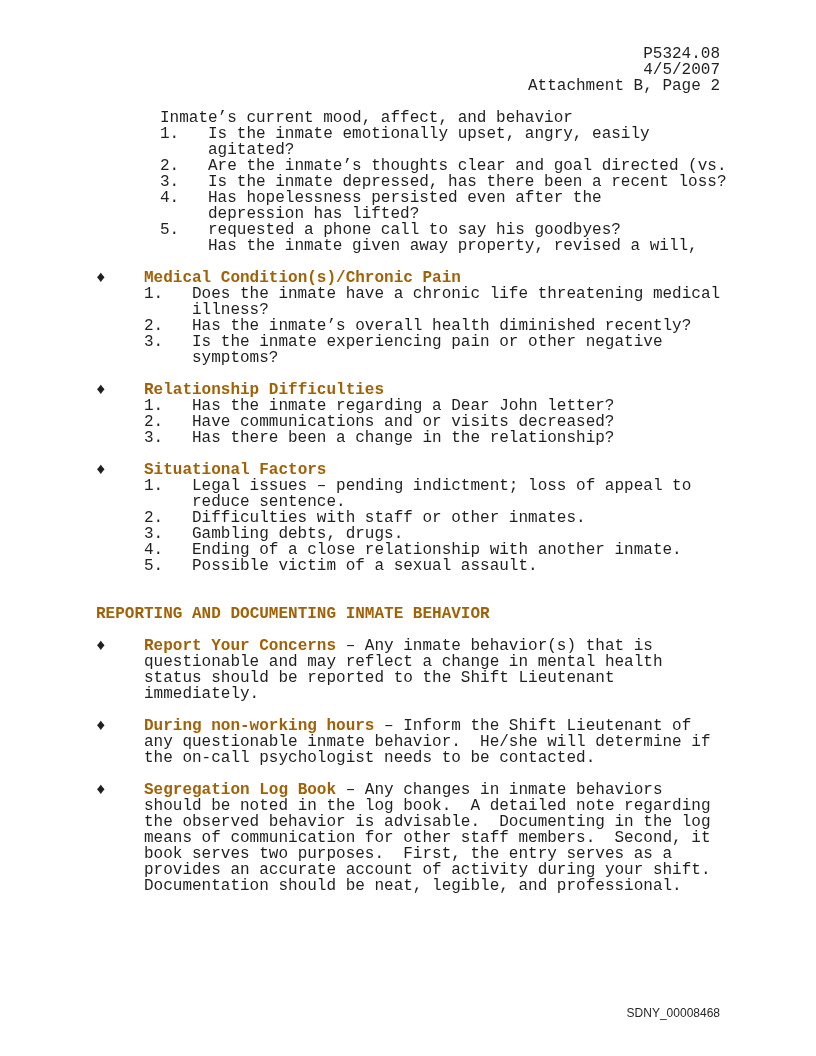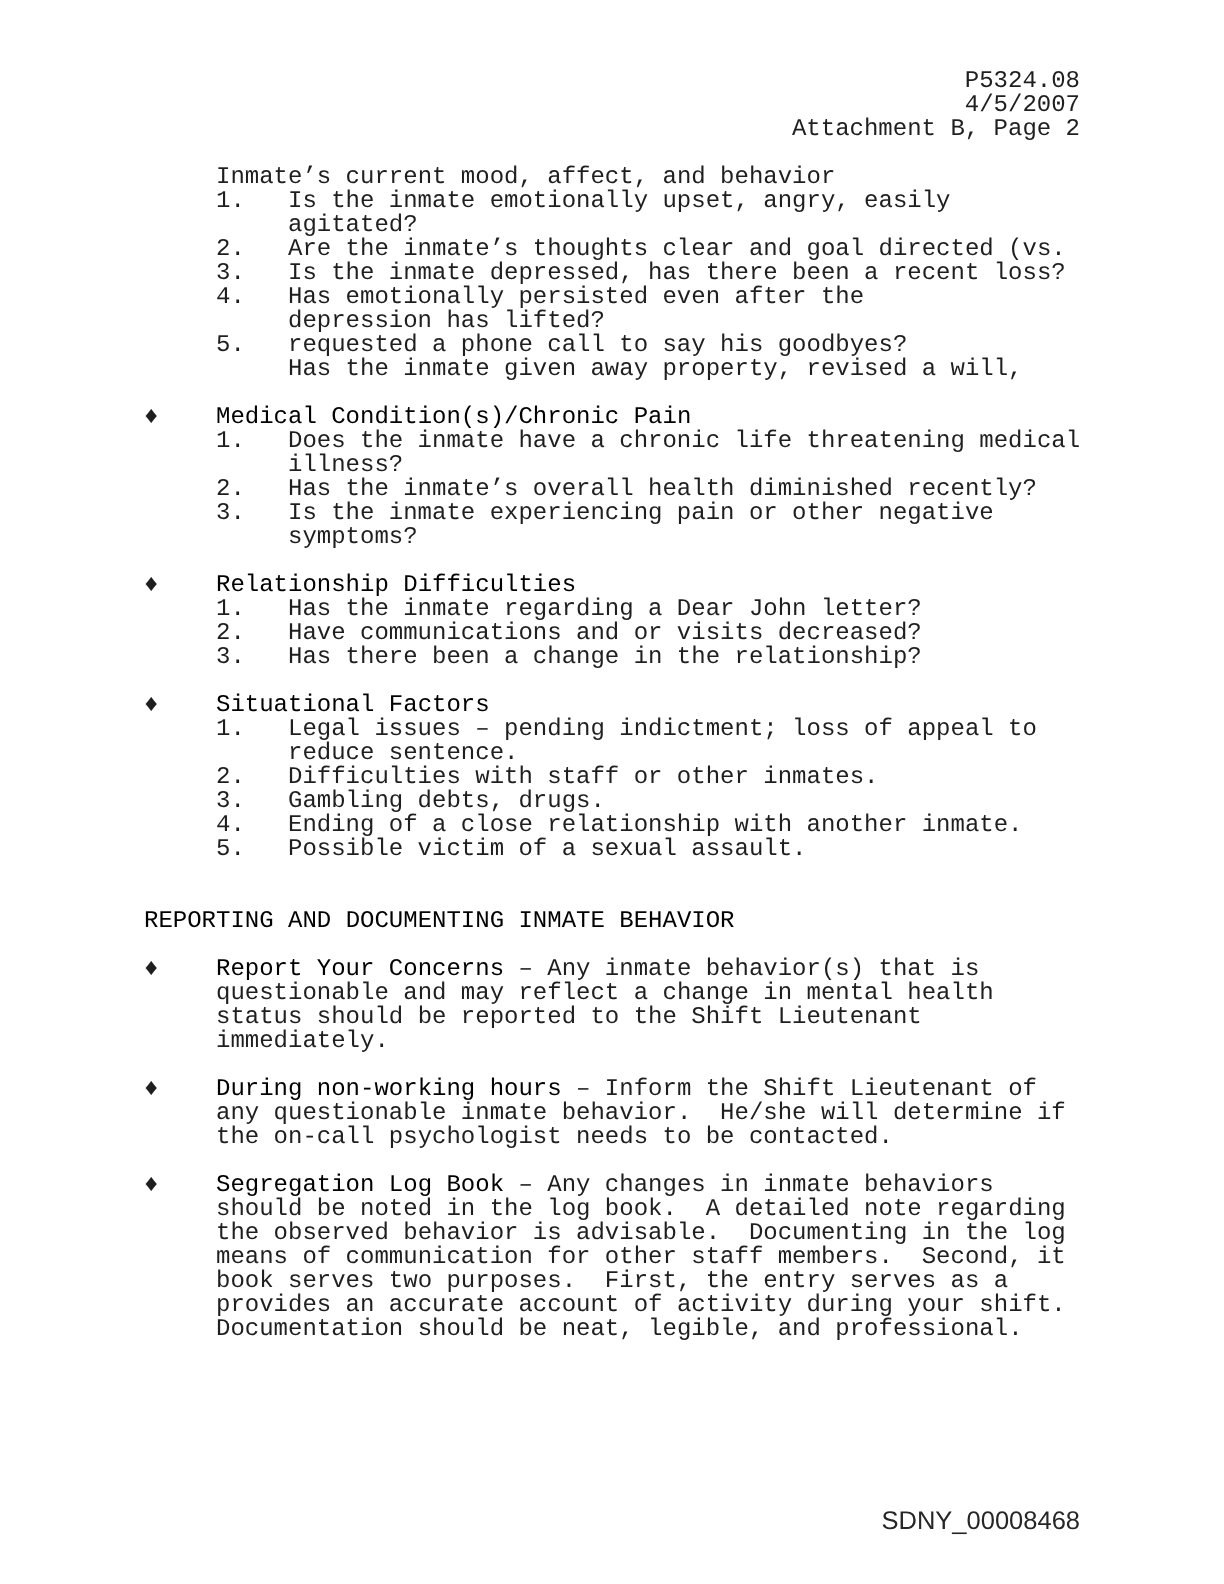--- a/index.html
+++ b/index.html
@@ -13,33 +13,33 @@
     overflow:hidden;
   }
   .hdr{
     position:absolute;top:46px;right:96px;
     text-align:right;
   }
   .body{
     position:absolute;top:110px;left:96px;width:632px;
   }
   .ln{min-height:16px;white-space:pre;}
-  .bold{font-weight:normal;color:#000000;}
+  .bold{font-weight:bold;color:#a16207;}
   .item{display:flex;}
   .num{flex:0 0 48px;white-space:pre;}
   .itxt{flex:1 1 auto;}
-  .indent{margin-left:48px;}
+  .indent{margin-left:64px;}
   .brow{display:flex;margin-top:16px;}
   .diamond{flex:0 0 48px;}
   .content{flex:1 1 auto;}
   .main-heading{margin-top:32px;}
   .ftr{
     position:absolute;top:1007px;right:96px;
     font-family:"Liberation Sans","DejaVu Sans",sans-serif;
-    font-size:17px;line-height:13px;color:#262626;
+    font-size:12px;line-height:13px;color:#262626;
   }
 </style>
 </head>
 <body>
 
 <div class="page">
 
   <div class="hdr">
     <div class="ln">P5324.08</div>
     <div class="ln">4/5/2007</div>
@@ -65,21 +65,21 @@
       </div>
       <div class="item">
         <span class="num">3.</span>
         <div class="itxt">
           <div class="ln">Is the inmate depressed, has there been a recent loss?</div>
         </div>
       </div>
       <div class="item">
         <span class="num">4.</span>
         <div class="itxt">
-          <div class="ln">Has emotionally persisted even after the</div>
+          <div class="ln">Has hopelessness persisted even after the</div>
           <div class="ln">depression has lifted?</div>
         </div>
       </div>
       <div class="item">
         <span class="num">5.</span>
         <div class="itxt">
           <div class="ln">requested a phone call to say his goodbyes?</div>
           <div class="ln">Has the inmate given away property, revised a will,</div>
         </div>
       </div>

